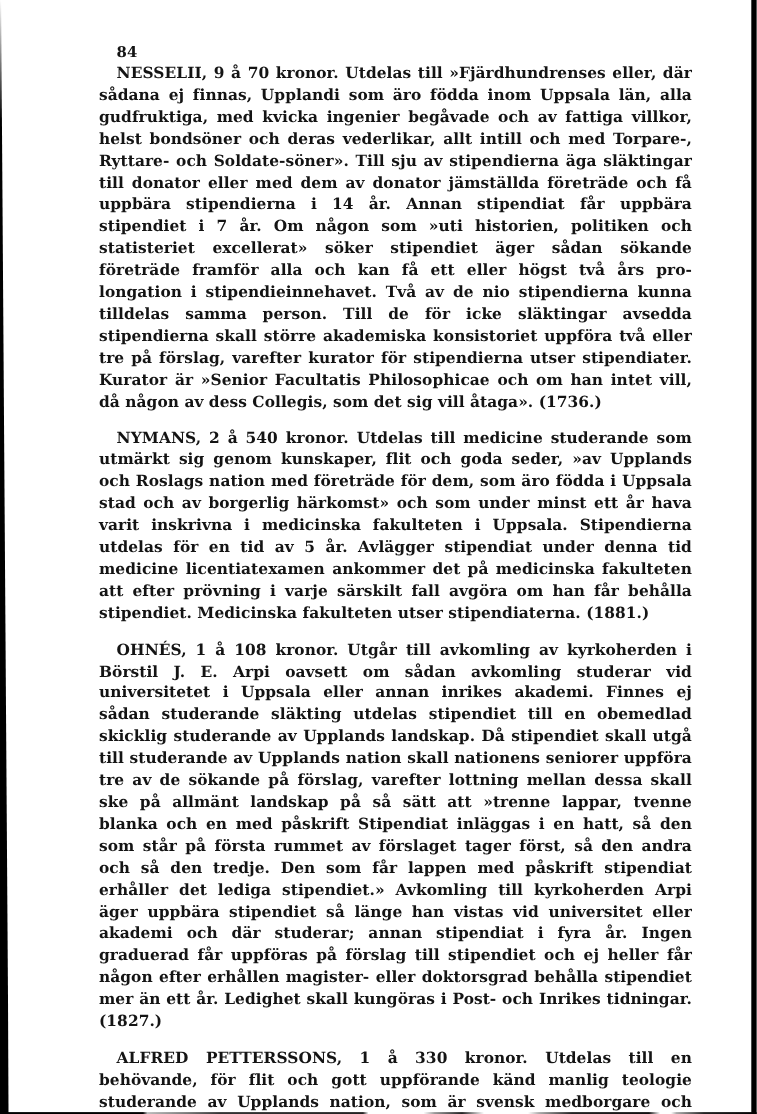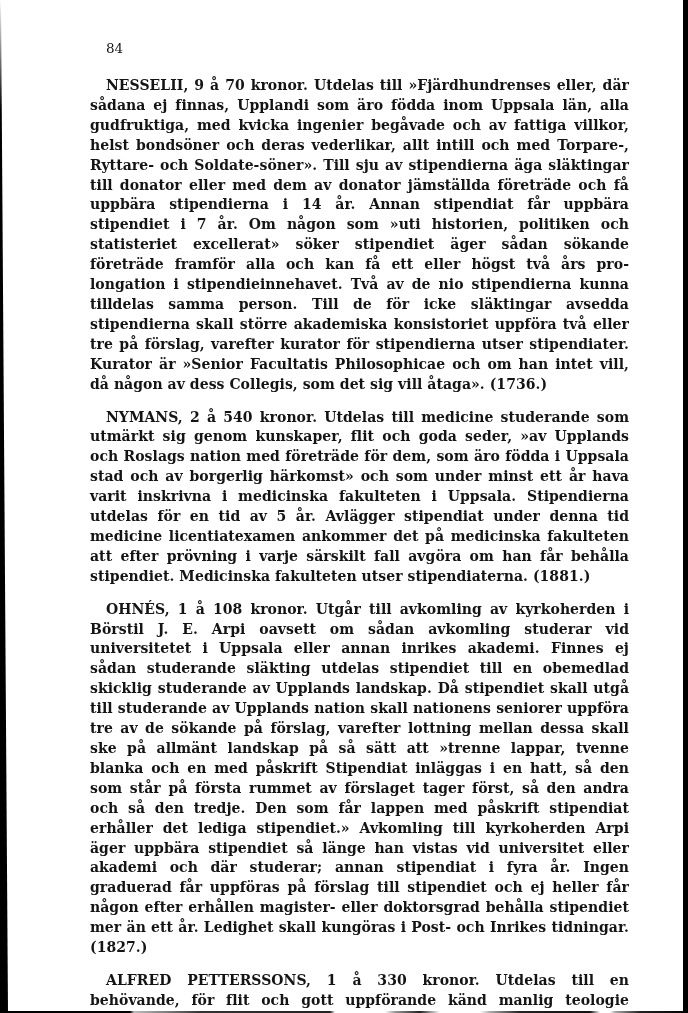--- a/index.html
+++ b/index.html
@@ -41,25 +41,24 @@
       background: linear-gradient(to right, #000 0, #000 130px, #bbb 134px, #777 170px, #333 200px, #222 330px, #fff 335px, #fff 385px, #999 395px, #222 420px, #fff 440px, #fff 480px, #aaa 490px, #222 520px, #111 590px, #fff 600px, #fff 610px, #aaa 615px, #222 640px, #000 688px);
     }
     .page {
       position: absolute;
       left: 90px;
       top: 38px;
       width: 539px;
     }
     .page-number {
       font-size: 13.5px;
-      font-weight: normal;
+      font-weight: bold;
       padding-left: 16px;
       height: 20px;
       line-height: 20px;
-      margin-bottom: 18px;
     }
     .paragraph {
       font-size: 14px;
       line-height: 19.9px;
       text-align: justify;
       text-indent: 16px;
       margin: 0 0 13px 0;
       font-weight: 600;
       letter-spacing: 0.05px;
       hyphens: manual;

